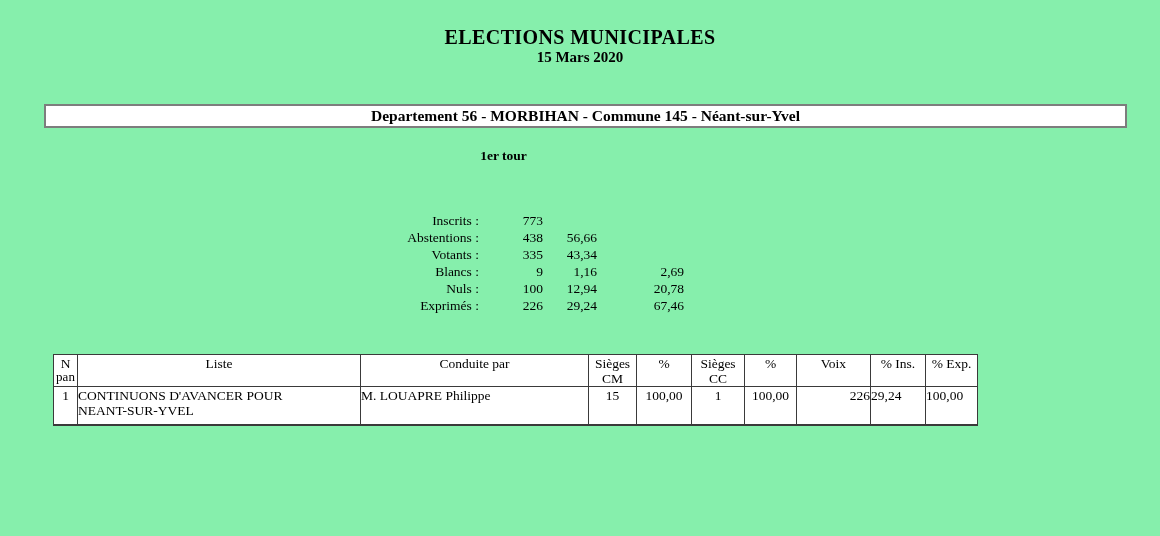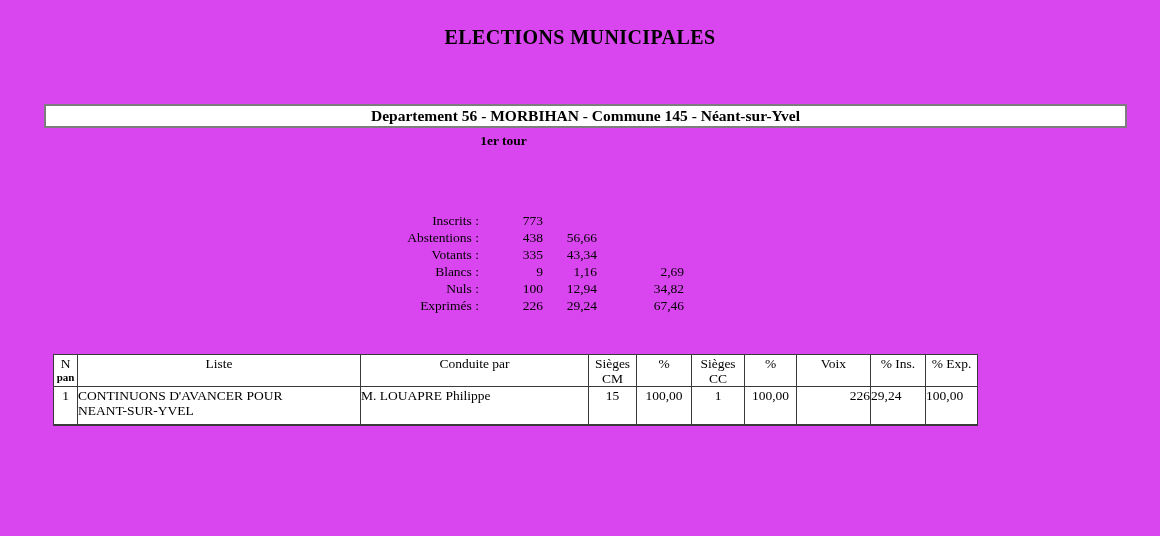--- a/index.html
+++ b/index.html
@@ -3,39 +3,39 @@
 <meta charset="utf-8">
 <style>
   * { margin: 0; padding: 0; box-sizing: border-box; }
   html, body { background: #ffffff; }
   body {
     width: 1160px; height: 536px;
     position: relative; overflow: hidden;
     font-family: "Liberation Serif", serif;
     color: #000;
   }
-  .page { position: absolute; inset: 0; background: #d946ef; }
+  .page { position: absolute; inset: 0; background: #86efac; }
 
   
   .title-block { position: absolute; top: 26px; left: 0; width: 1160px; text-align: center; }
   .main-title { font-size: 20px; font-weight: bold; letter-spacing: 0.4px; line-height: 22px; }
   .election-date { font-size: 15px; font-weight: bold; line-height: 19px; }
 
   
   .region-box {
     position: absolute; left: 44px; top: 104px; width: 1083px; height: 24px;
     border: 2px solid #7d7d7d;
     display: flex; align-items: center; justify-content: center;
     background: #fff;
   }
   .region-text { font-size: 15.5px; font-weight: bold; }
 
   
   .round-block {
-    position: absolute; top: 132px; left: 0; width: 1007px;
+    position: absolute; top: 147px; left: 0; width: 1007px;
     text-align: center; font-weight: bold; font-size: 13.5px; line-height: 17px;
   }
 
   
   .stats { position: absolute; left: 344px; top: 212px; font-size: 13.5px; line-height: 17px; }
   .stats-row { display: flex; height: 17px; }
   .stats .c1 { width: 135px; text-align: right; }
   .stats .c2 { width: 64px;  text-align: right; }
   .stats .c3 { width: 67px;  text-align: right; padding-right: 13px; }
   .stats .c4 { width: 78px;  text-align: right; padding-right: 4px; }
@@ -54,35 +54,36 @@
     font-weight: normal;
     line-height: 15px;
     padding: 1px 0 0 0;
     overflow: hidden;
     white-space: nowrap;
   }
   .results thead tr { height: 31px; }
   .results tbody tr { height: 38px; }
   .results th { text-align: center; }
   .line { display: block; }
-  .small { font-size: 11px; line-height: 12px; font-weight: bold; }
+  .small { font-size: 13px; line-height: 12px; }
   .t-center { text-align: center; }
   .t-right  { text-align: right; }
   .t-left   { text-align: left; }
   .pad-l2 { padding-left: 2px; margin-top: 8px; }
   .pad-l4 { padding-left: 4px; }
   .pad-r8 { padding-right: 8px; }
 </style>
 </head>
 <body>
 
 <div class="page">
 
   <div class="title-block">
     <div class="main-title">ELECTIONS MUNICIPALES</div>
+    <div class="election-date">15 Mars 2020</div>
   </div>
 
   <div class="region-box">
     <span class="region-text">Departement 56 - MORBIHAN - Commune 145 - Néant-sur-Yvel</span>
   </div>
 
   <div class="round-block">
     <div>1er tour</div>
   </div>
 
@@ -108,21 +109,21 @@
     <div class="stats-row">
       <div class="c1">Blancs :</div>
       <div class="c2">9</div>
       <div class="c3">1,16</div>
       <div class="c4">2,69</div>
     </div>
     <div class="stats-row">
       <div class="c1">Nuls :</div>
       <div class="c2">100</div>
       <div class="c3">12,94</div>
-      <div class="c4">34,82</div>
+      <div class="c4">20,78</div>
     </div>
     <div class="stats-row">
       <div class="c1">Exprimés :</div>
       <div class="c2">226</div>
       <div class="c3">29,24</div>
       <div class="c4">67,46</div>
     </div>
   </div>
 
   <table class="results">

